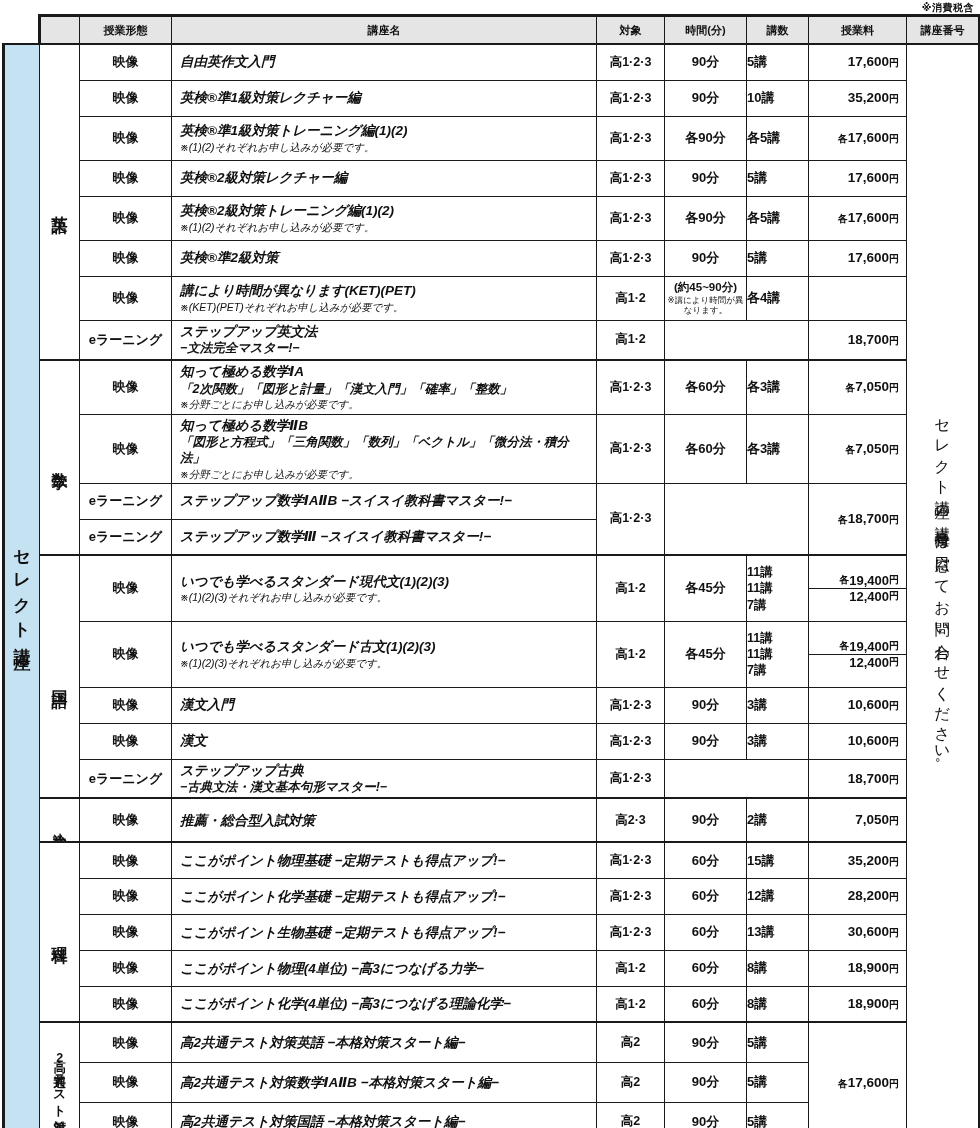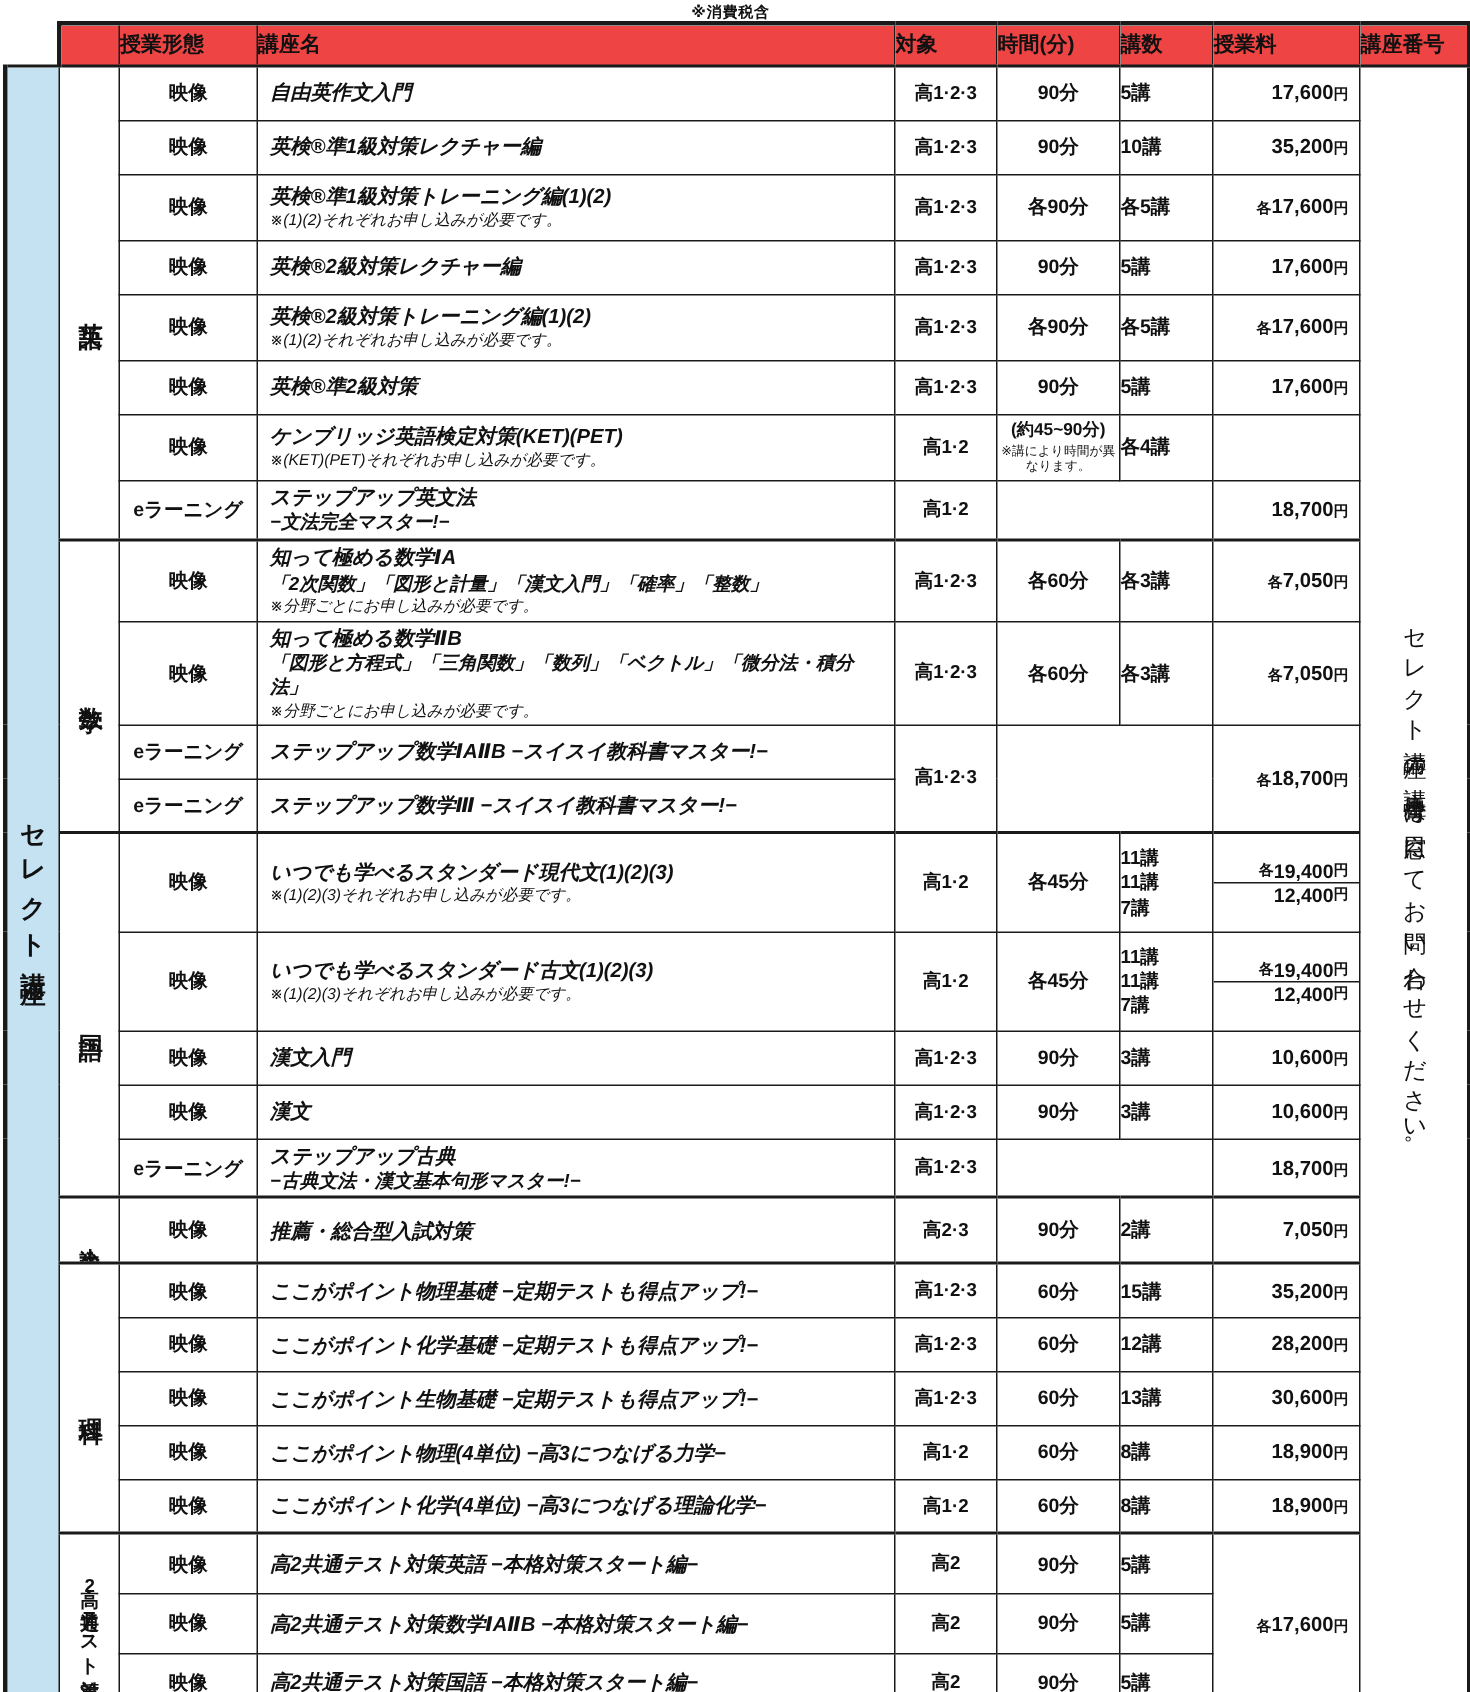--- a/index.html
+++ b/index.html
@@ -4,41 +4,41 @@
 <style>
   html,body { margin:0; padding:0; background:#ffffff; }
   body {
     width:980px; height:1128px;
     font-family:"Liberation Sans","DejaVu Sans",sans-serif;
     color:#111;
     -webkit-font-smoothing:antialiased;
   }
   .wrap { position:relative; width:980px; }
   .tax-note {
-    height:13px; text-align:center; font-size:10px; font-weight:bold;
+    height:13px; text-align:right; font-size:10px; font-weight:bold;
     padding:1px 6px 0 0; letter-spacing:0.5px;
   }
   table.tbl {
     border-collapse:collapse; table-layout:fixed;
     margin-left:2px; width:976px;
   }
   .tbl col.c-band { width:36px; }
   .tbl col.c-subj { width:40px; }
   .tbl col.c-fmt  { width:92px; }
   .tbl col.c-course { width:425px; }
   .tbl col.c-tgt  { width:68px; }
   .tbl col.c-time { width:82px; }
   .tbl col.c-lect { width:62px; }
   .tbl col.c-fee  { width:98px; }
   .tbl col.c-num  { width:73px; }
 
   .tbl th, .tbl td { border:1px solid #1a1a1a; overflow:hidden; }
   .tbl th {
-    background:#ef4444; font-size:14px; font-weight:bold;
-    height:26px; padding:0; text-align:left;
+    background:#e5e5e5; font-size:11px; font-weight:bold;
+    height:26px; padding:0; text-align:center;
     border-top:3px solid #1a1a1a; border-bottom:2px solid #1a1a1a;
   }
   th.th-first { border-left:3px solid #1a1a1a; }
   th.th-last  { border-right:3px solid #1a1a1a; }
   td.ghost { border:none; background:#ffffff; }
 
   tr.sec-start > td { border-top:2px solid #1a1a1a; }
   tr.last-row > td { border-bottom:3px solid #1a1a1a; }
 
   td.band {
@@ -183,21 +183,21 @@
             <div class="title">英検®準2級対策</div>
           </td>
       <td class="tgt">高1·2·3</td>
       <td class="time">90分</td>
       <td class="lect">5講</td>
       <td class="fee">17,600<span class="sm">円</span></td>
     </tr>
     <tr class="h44">
       <td class="fmt">映像</td>
       <td class="course">
-        <div class="title">ケンブリッジ英語検定対策(KET)(PET)</div>
+        <div class="title">講により時間が異なります(KET)(PET)</div>
         <div class="note">※(KET)(PET)それぞれお申し込みが必要です。</div>
       </td>
       <td class="tgt">高1·2</td>
       <td class="time">
         <div class="time-main">(約45~90分)</div>
         <div class="time-note">※講により時間が異なります。</div>
       </td>
       <td class="lect">各4講</td>
       <td class="fee"></td>
     </tr>

